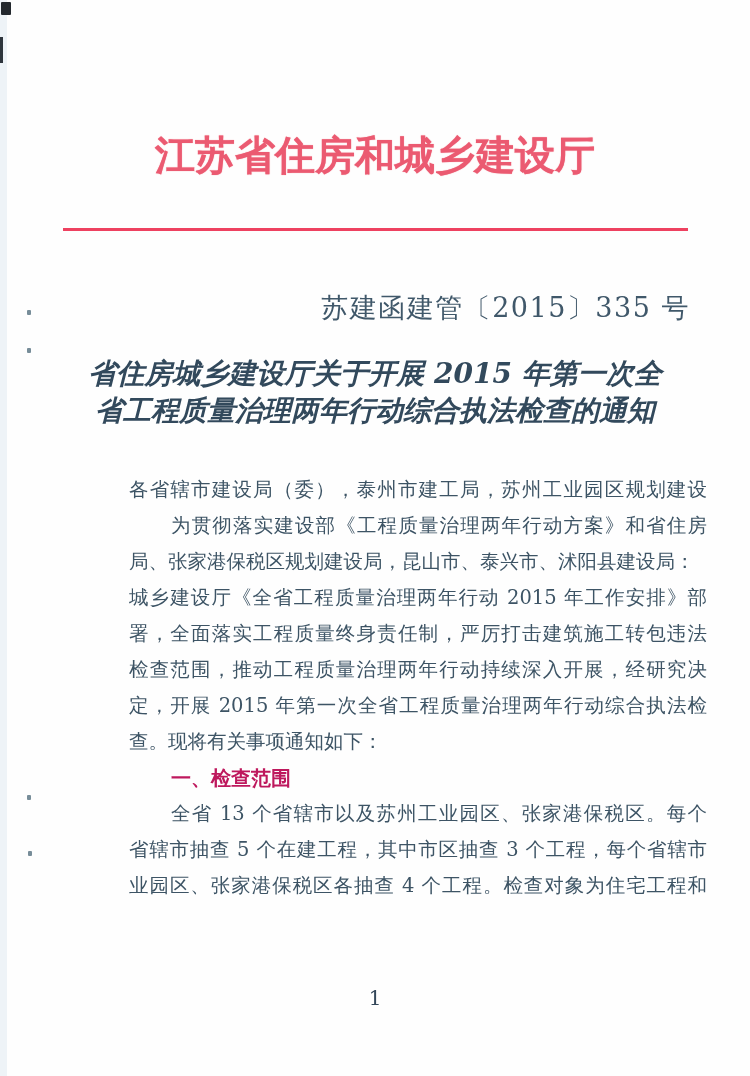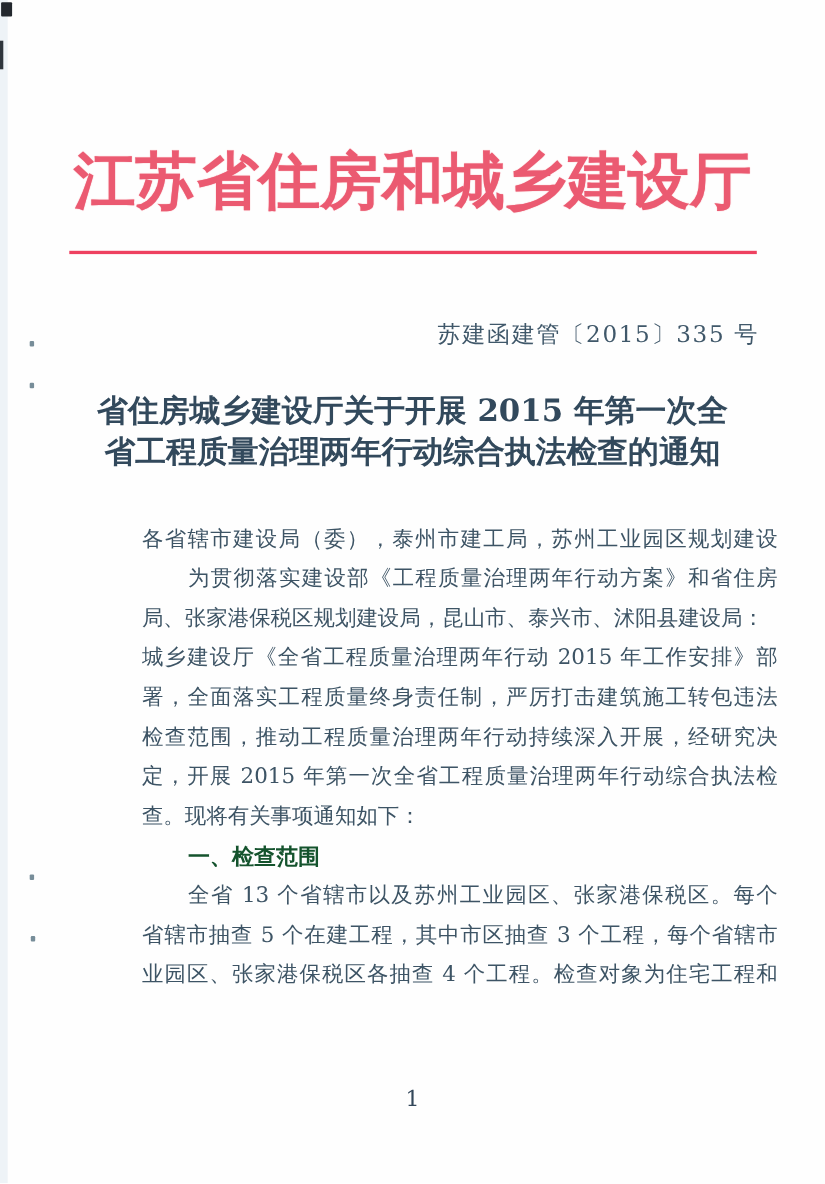--- a/index.html
+++ b/index.html
@@ -28,55 +28,56 @@
   }
   .speck { position: absolute; width: 4px; height: 5px; background: #55707f; border-radius: 1px; opacity: .8; }
   .speck.s1 { left: 27px; top: 310px; }
   .speck.s2 { left: 27px; top: 348px; }
   .speck.s3 { left: 27px; top: 795px; }
   .speck.s4 { left: 28px; top: 851px; }
 
   .letterhead-title {
     position: absolute; top: 128px; left: 0; width: 100%;
     text-align: center;
-    font-size: 56px; font-weight: bold;
+    font-size: 40px; font-weight: bold;
     color: #eb5a71;
     letter-spacing: 0px;
     text-shadow: 0 0 1px #f2808f;
     white-space: nowrap;
   }
   .letterhead-divider {
     position: absolute; top: 228px; left: 63px; width: 625px; height: 3px;
     background: #ee4160;
   }
   .doc-number {
     position: absolute; top: 290px; right: 60px;
-    font-size: 21px; color: #40586a; letter-spacing: 1.5px;
+    font-size: 27px; color: #40586a; letter-spacing: 1.5px;
     white-space: nowrap;
   }
   .doc-title {
     position: absolute; top: 355px; left: 0; width: 100%;
     text-align: center;
     font-size: 28px; font-weight: bold; color: #32495c;
     line-height: 37px;
     white-space: nowrap;
+    font-style: italic;
   }
   .body-block {
     position: absolute; top: 472px; left: 104px; width: 578px;
     font-size: 19.5px; color: #3d5465; margin-left: 25px;
   }
   .line {
     height: 36px; line-height: 36px;
     overflow: hidden;
   }
   .line.justify { text-align: justify; text-align-last: justify; }
   .line.indent { padding-left: 42px; }
   .line.bold {
     font-weight: bold;
-    color: #14532d;
+    color: #be185d;
     font-family: "DejaVu Sans", sans-serif;
     font-size: 20px;
   }
   .page-number {
     position: absolute; top: 986px; left: 0; width: 100%;
     text-align: center;
     font-size: 20px; color: #33475a;
   }
 </style>
 </head>

